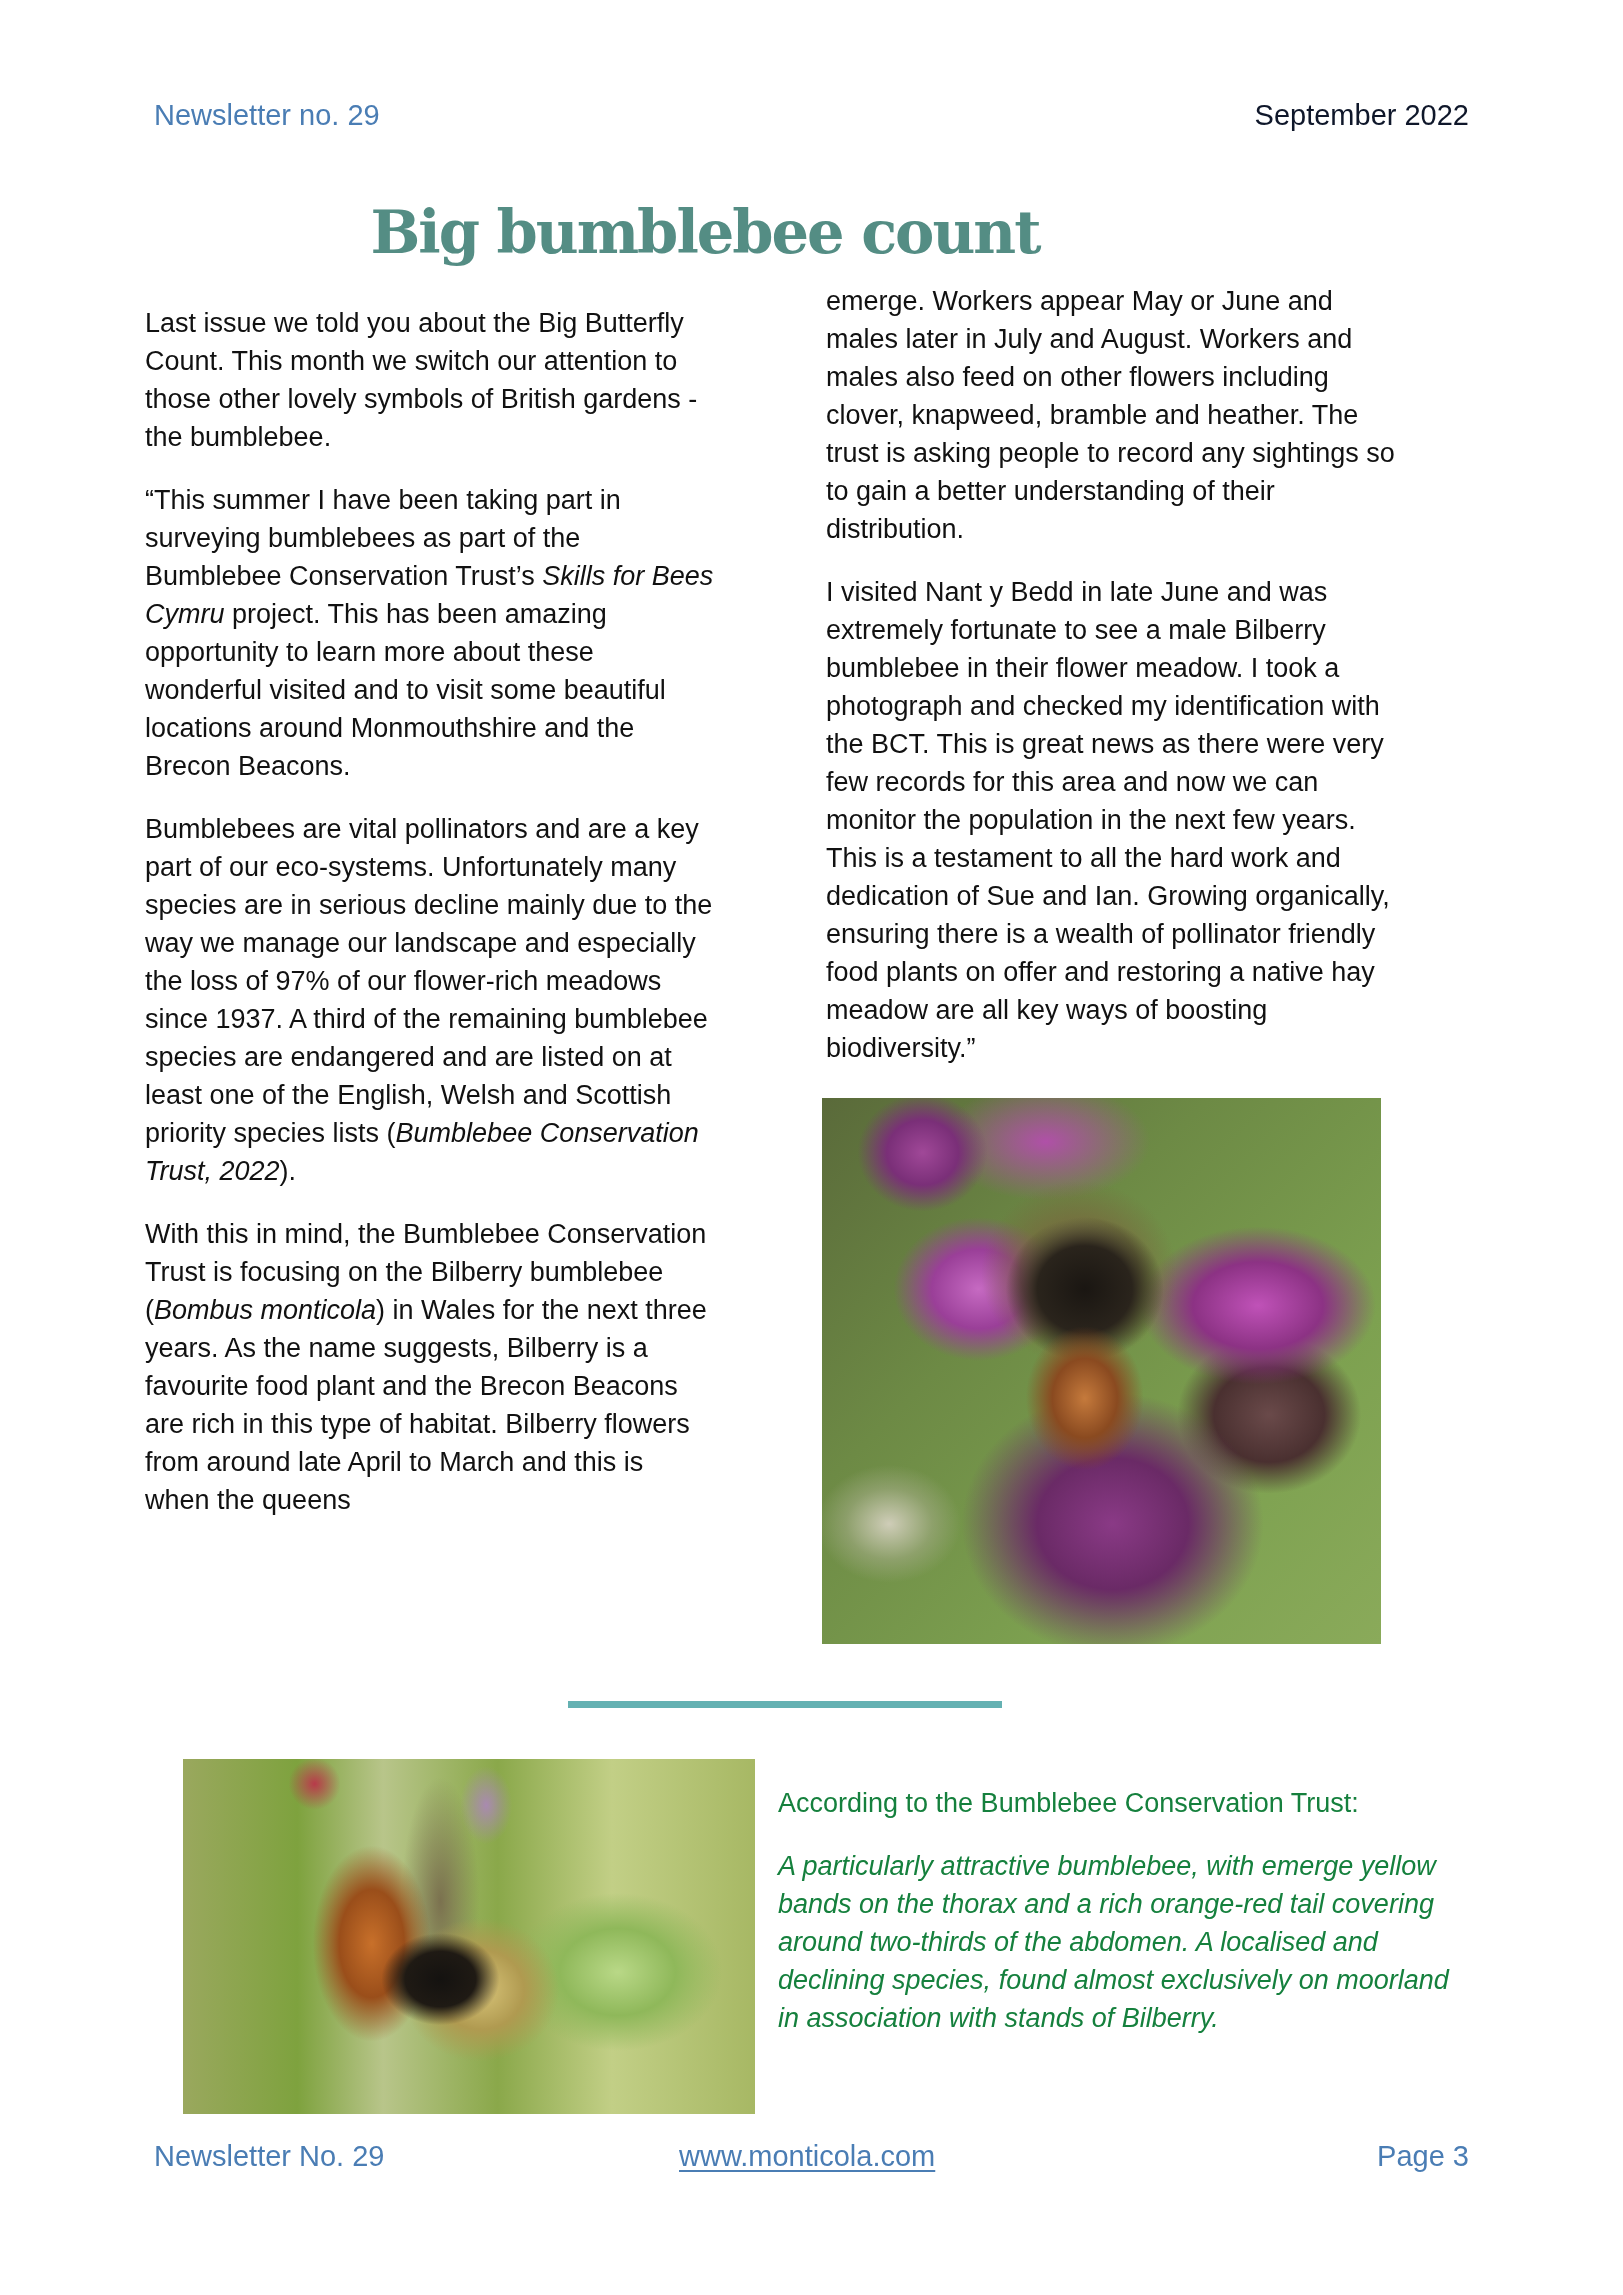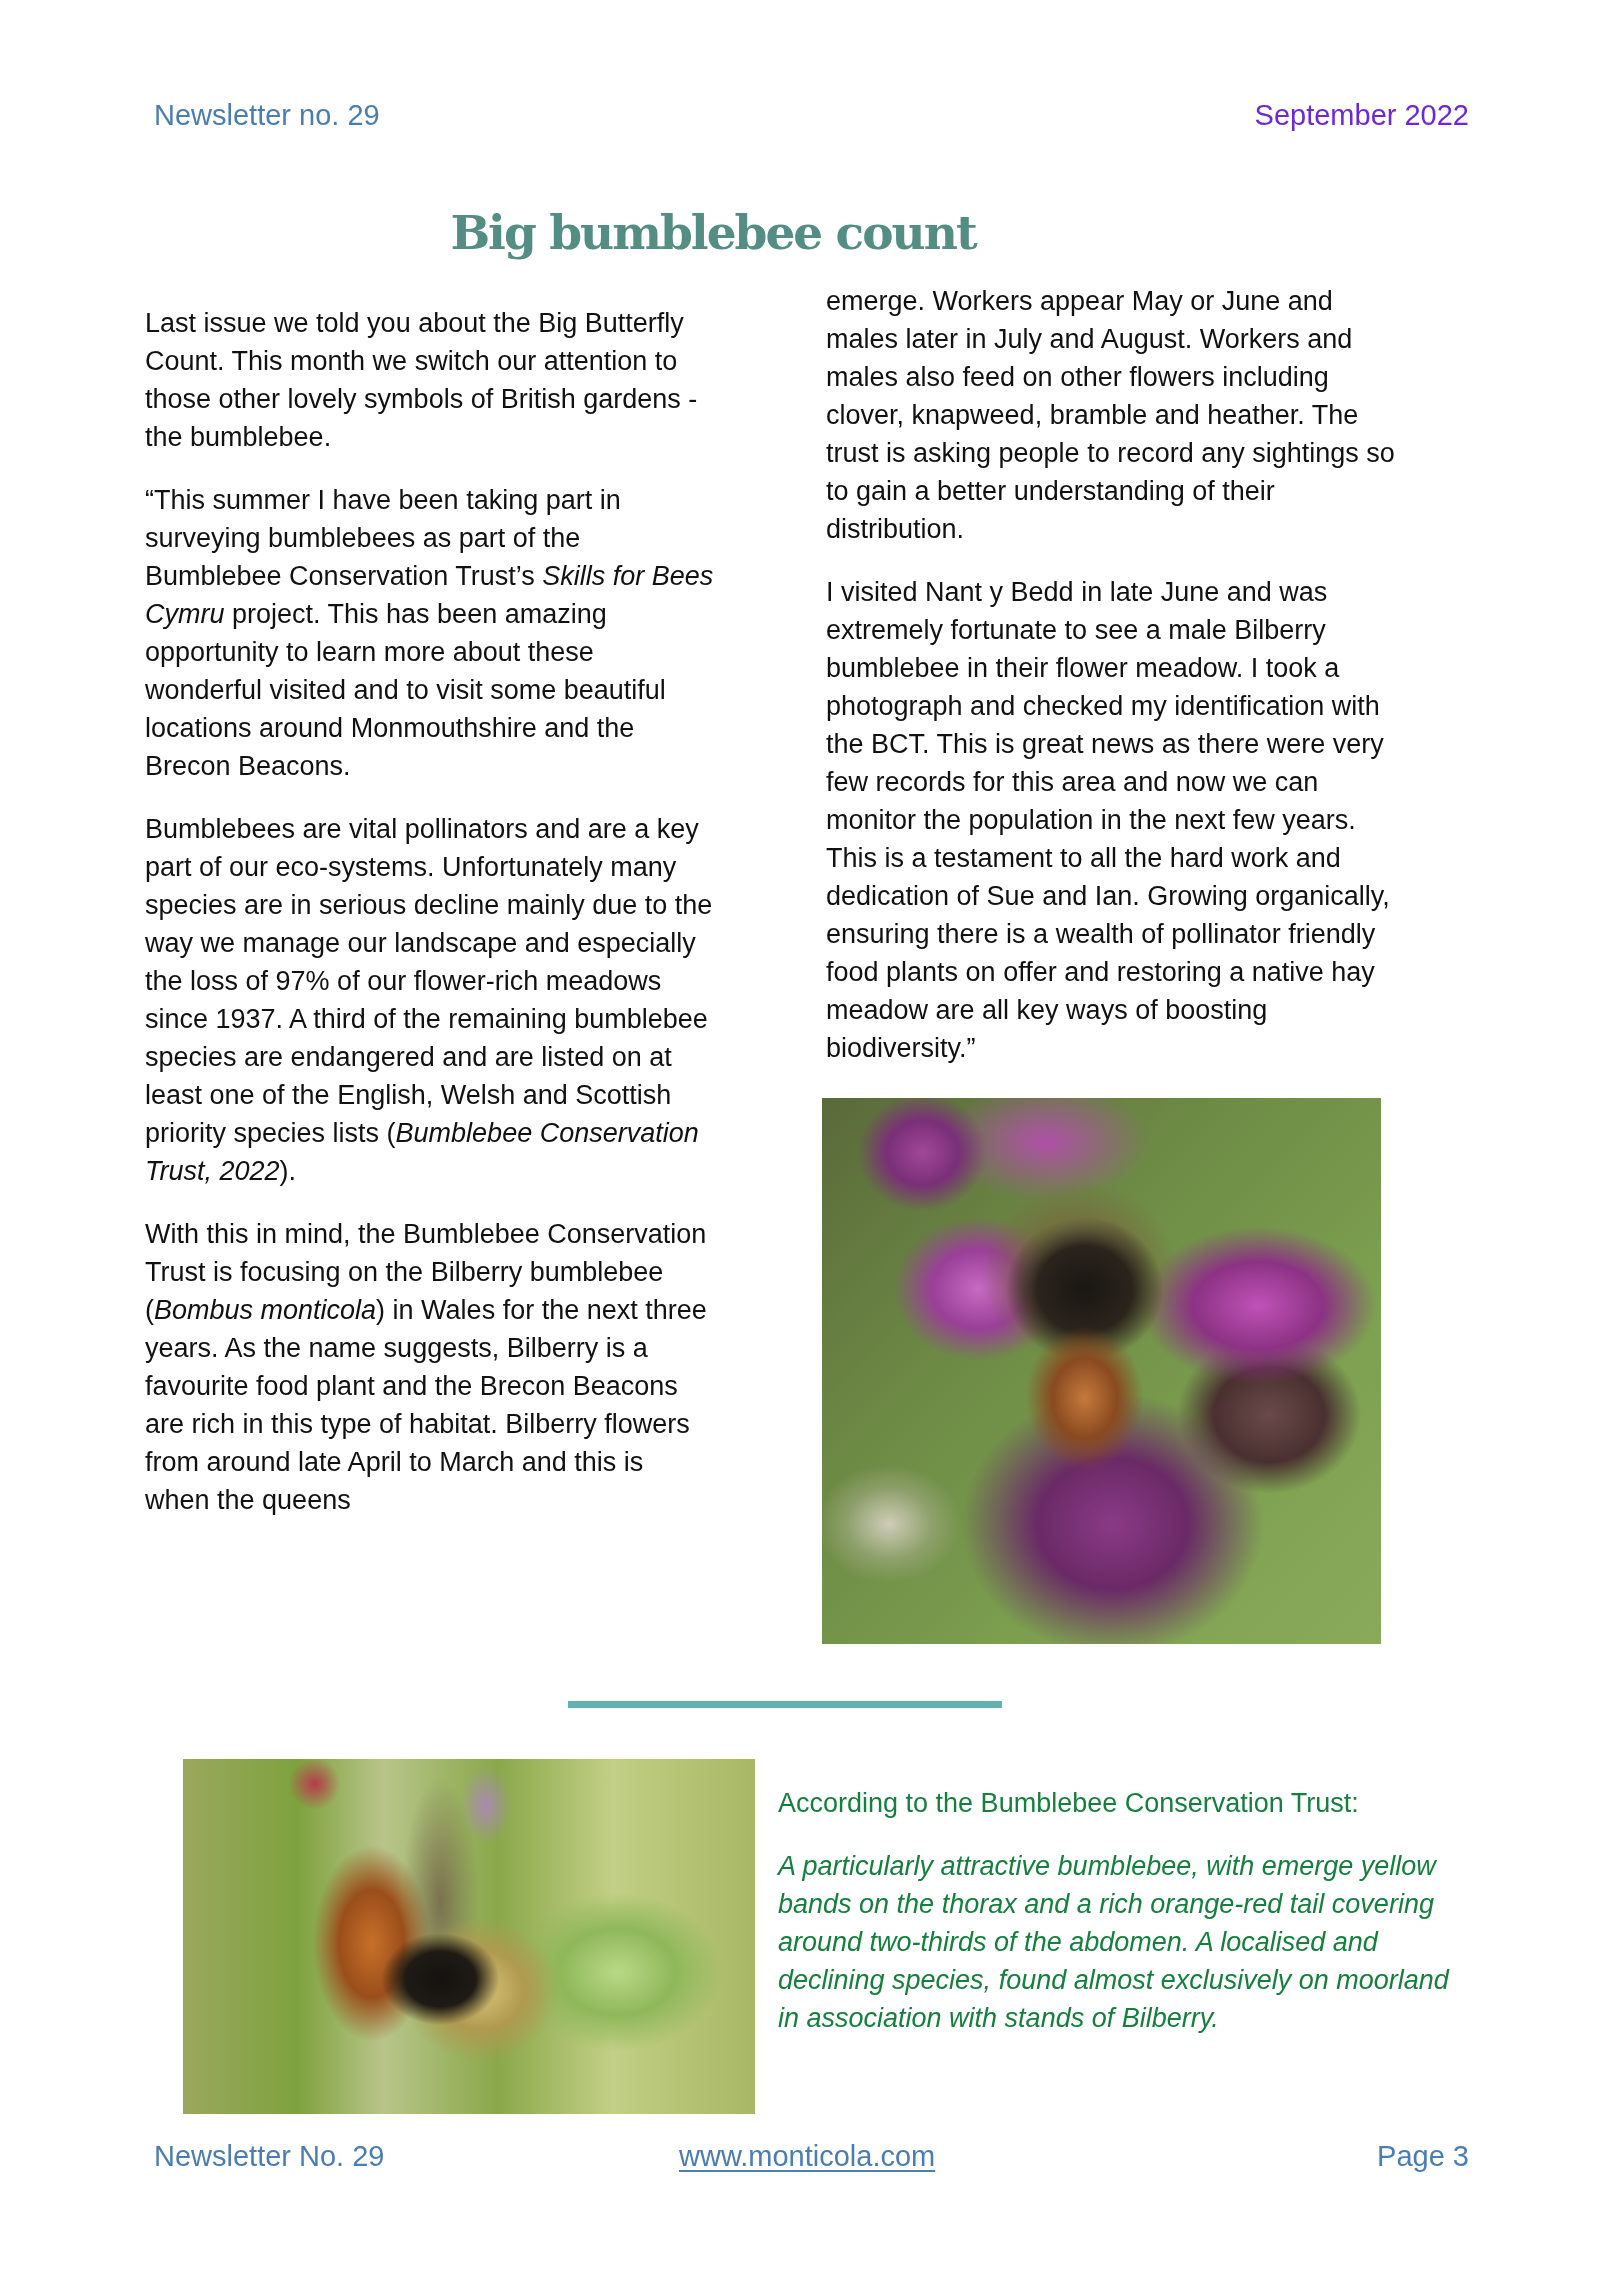--- a/index.html
+++ b/index.html
@@ -1,25 +1,25 @@
 <!DOCTYPE html>
 <html style="font-size:10.5px"><head>
 <meta charset="utf-8">
 <style>
   html, body { margin: 0; padding: 0; background: #ffffff; }
   body { width: 1623px; height: 2295px; position: relative; overflow: hidden;
          font-family: "Liberation Sans", "DejaVu Sans", sans-serif; color: #111111; }
 
   .hdr { position: absolute; top: 98px; font-size: 29px; line-height: 34px; }
   .hdr-left  { left: 154px; color: #4a7db4; }
-  .hdr-right { right: 154px; color: #6d28d9; }
+  .hdr-right { right: 154px; color: #0f172a; }
 
   .title { position: absolute; top: 190px; left: 0; width: 1410px; text-align: center;
            font-family: "DejaVu Serif", "Liberation Serif", serif; font-weight: bold;
-           font-size: 47px; line-height: 85px; color: #548d84; letter-spacing: -2px; padding-left: 8px; }
+           font-size: 59px; line-height: 85px; color: #548d84; letter-spacing: -2px; }
 
   .col { position: absolute; font-size: 27px; line-height: 38px; color: #111; }
   .col p { margin: 0 0 25px 0; }
   .col-left  { left: 145px;  top: 304px; width: 569px; }
   .col-right { left: 826px; top: 282px; width: 569px; }
 
   .photo { position: absolute; overflow: hidden; }
   .photo-thistle { left: 822px; top: 1098px; width: 559px; height: 546px;
      background:
        radial-gradient(ellipse 59px 72px at 47% 55%, #c57a3c 0%, #8a4a20 55%, rgba(0,0,0,0) 100%),

